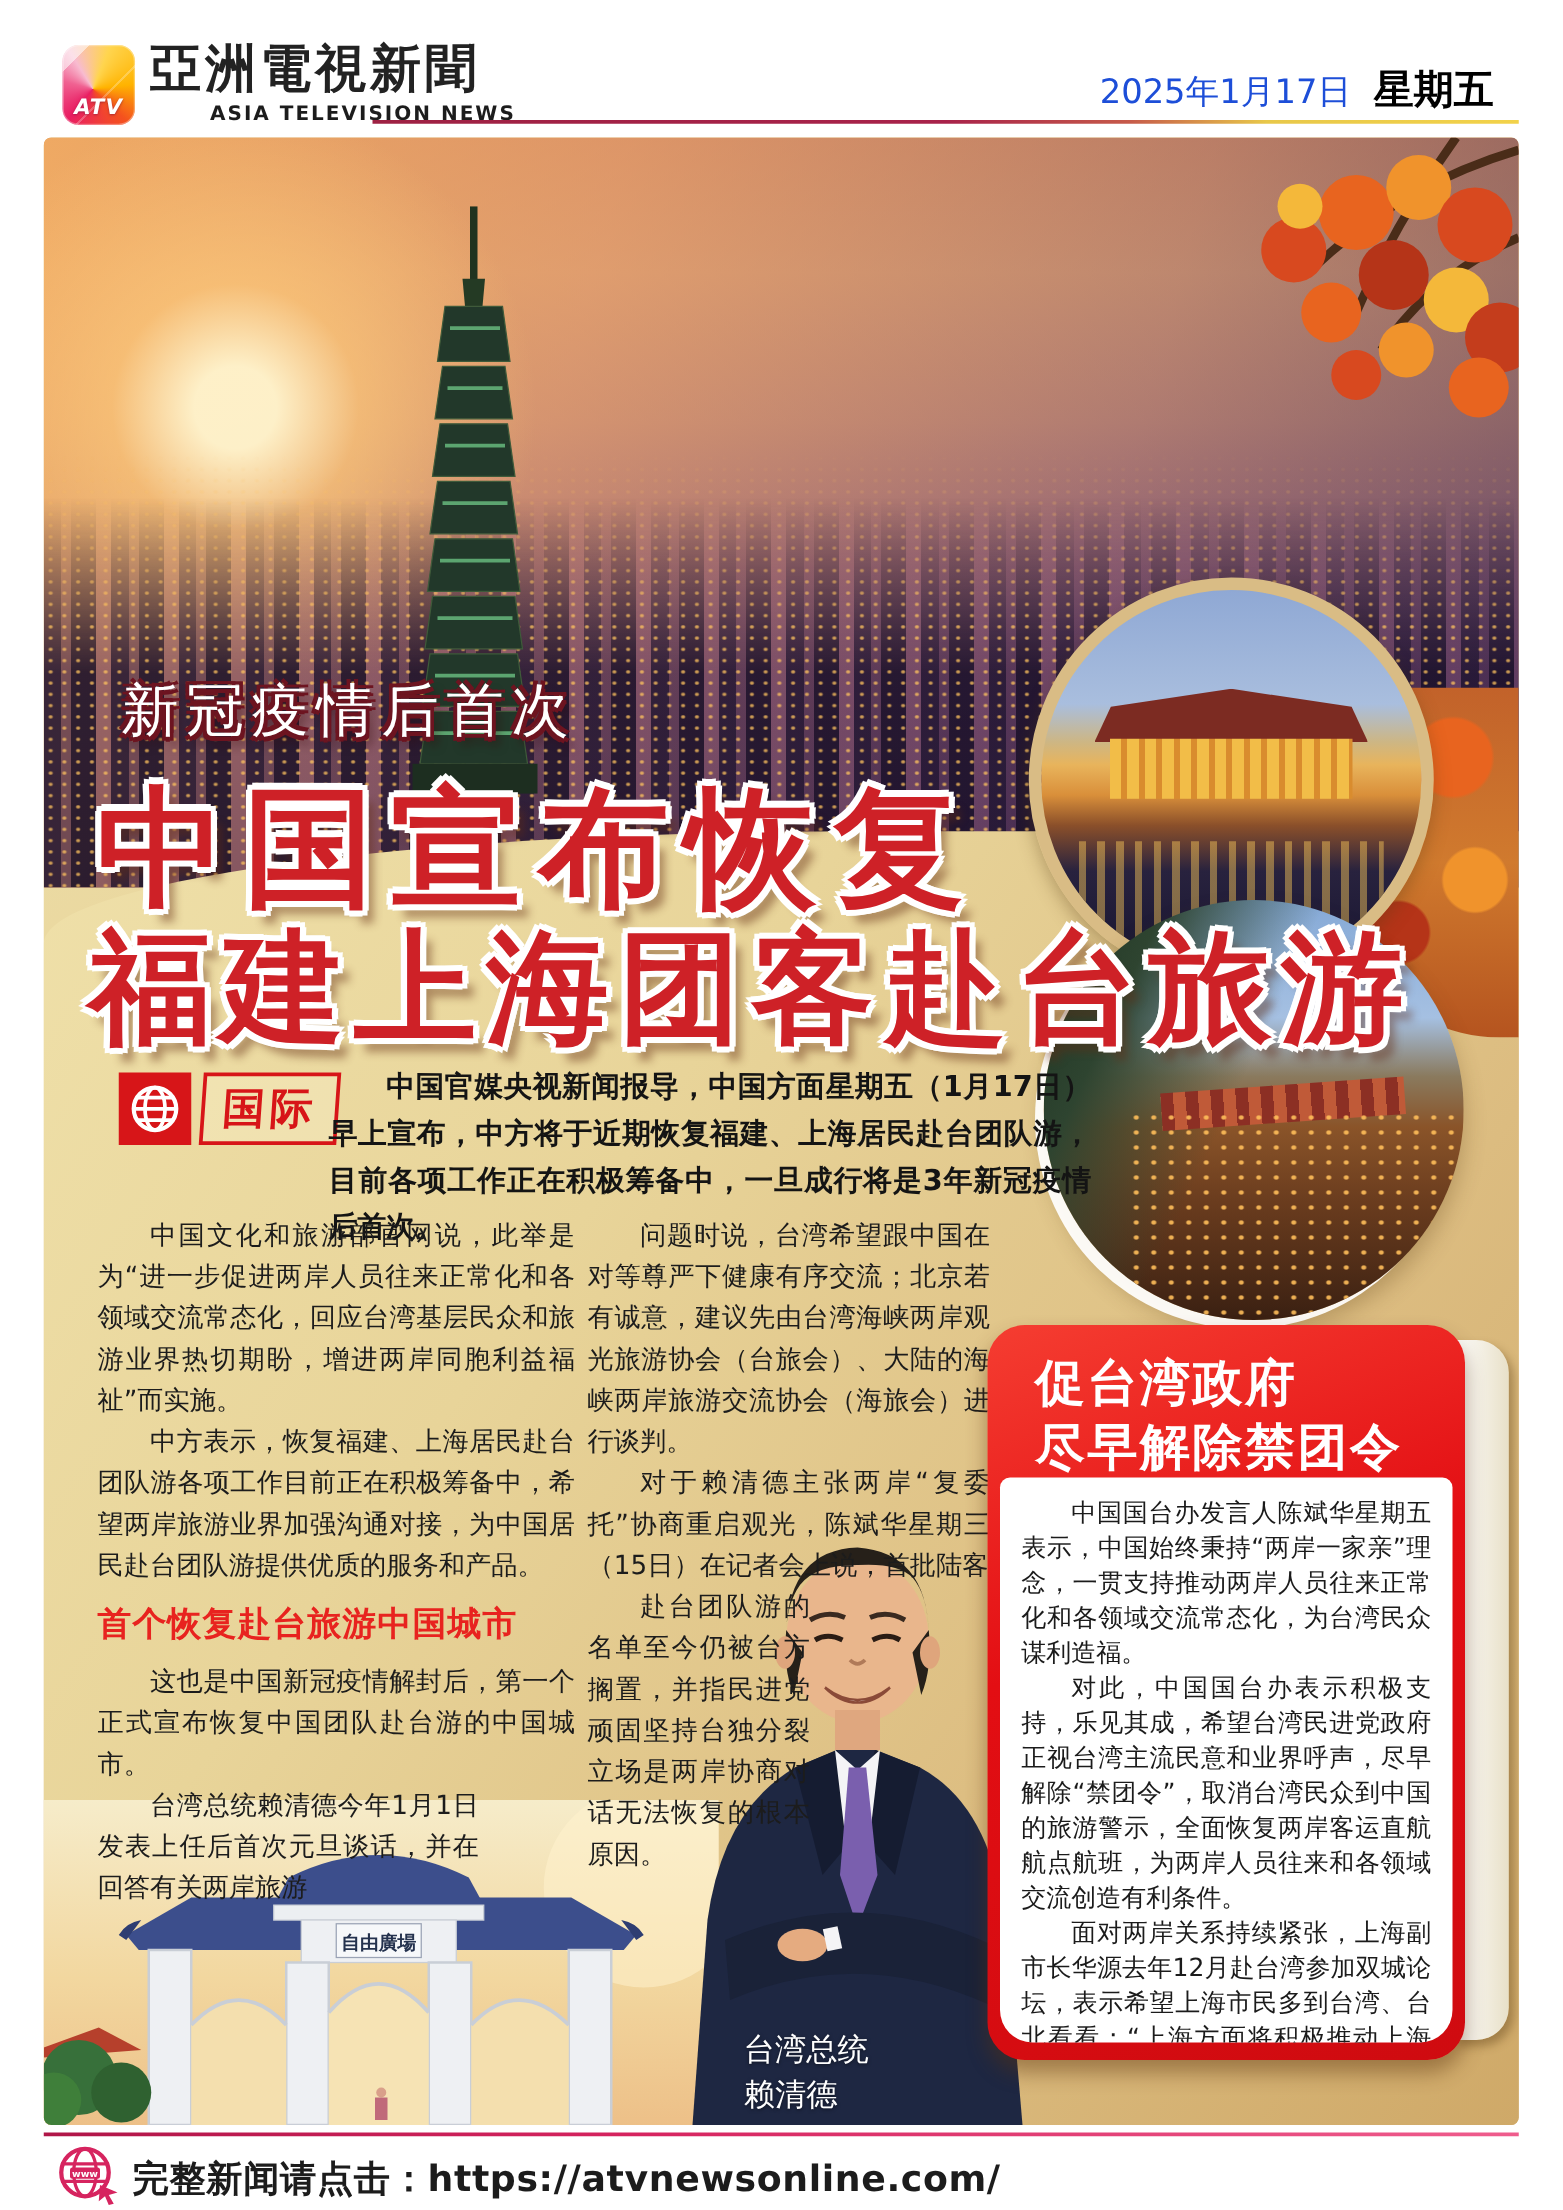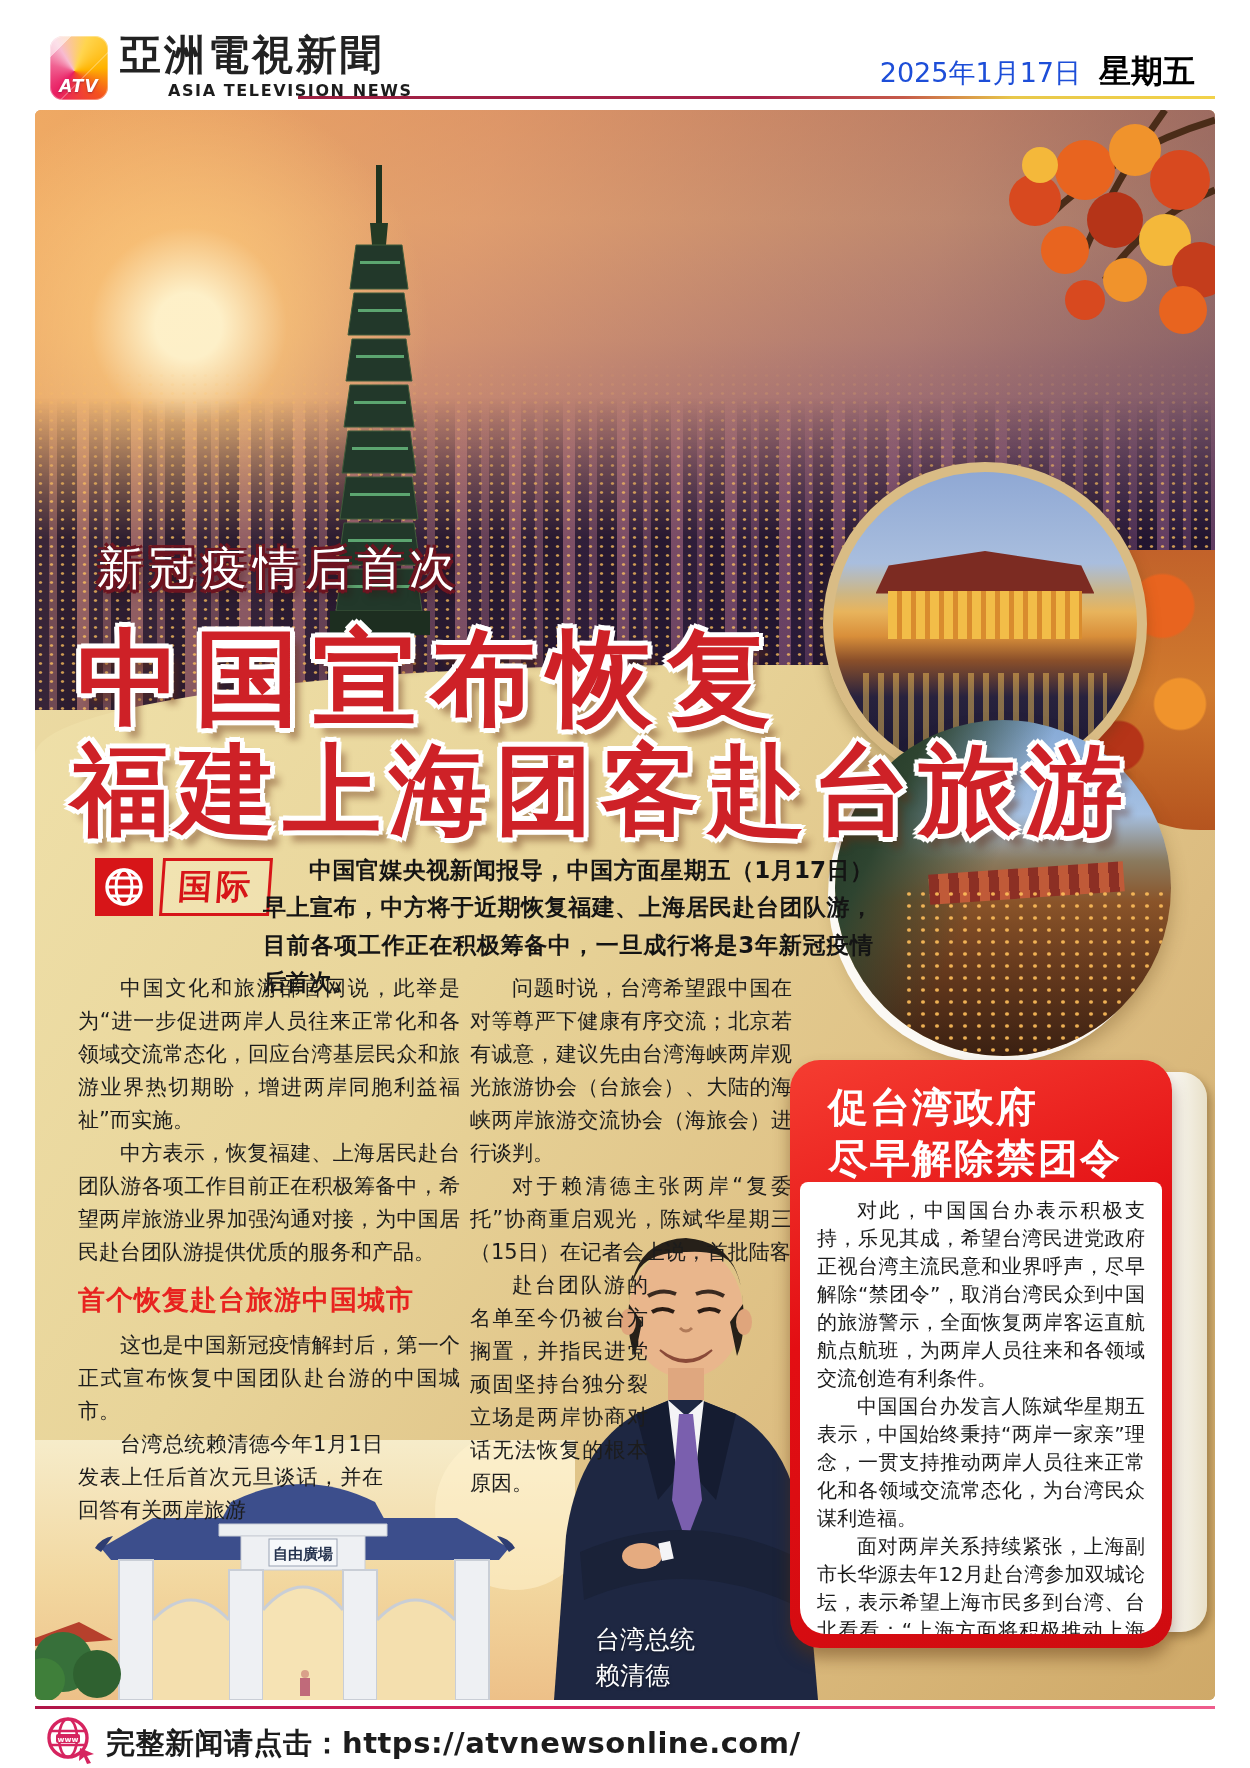--- a/index.html
+++ b/index.html
@@ -238,22 +238,22 @@
       <p class="narrow">赴台团队游的名单至今仍被台方搁置，并指民进党顽固坚持台独分裂立场是两岸协商对话无法恢复的根本原因。</p>
     </div>
 
     <div class="curl"></div>
     <div class="sidebar-red">
       <div class="sidebar-title">
         <span>促台湾政府</span><br>
         <span>尽早解除禁团令</span>
       </div>
       <div class="sidebar-card">
+        <p>中国国台办发言人陈斌华星期五表示，中国始终秉持“两岸一家亲”理念，一贯支持推动两岸人员往来正常化和各领域交流常态化，为台湾民众谋利造福。</p>
         <p>对此，中国国台办表示积极支持，乐见其成，希望台湾民进党政府正视台湾主流民意和业界呼声，尽早解除“禁团令”，取消台湾民众到中国的旅游警示，全面恢复两岸客运直航航点航班，为两岸人员往来和各领域交流创造有利条件。</p>
-        <p>中国国台办发言人陈斌华星期五表示，中国始终秉持“两岸一家亲”理念，一贯支持推动两岸人员往来正常化和各领域交流常态化，为台湾民众谋利造福。</p>
         <p>面对两岸关系持续紧张，上海副市长华源去年12月赴台湾参加双城论坛，表示希望上海市民多到台湾、台北看看：“上海方面将积极推动上海居民赴台团队游，旅游路线一定会包含台北市”。</p>
       </div>
     </div>
 
     <svg class="gate-photo" width="540" height="260" viewBox="0 0 540 260">
       <defs>
         <linearGradient id="gsky" x1="0" y1="0" x2="0" y2="1">
           <stop offset="0" stop-color="#f6ecca"></stop>
             <stop offset=".55" stop-color="#f2d79f"></stop>
             <stop offset="1" stop-color="#edc088"></stop>

